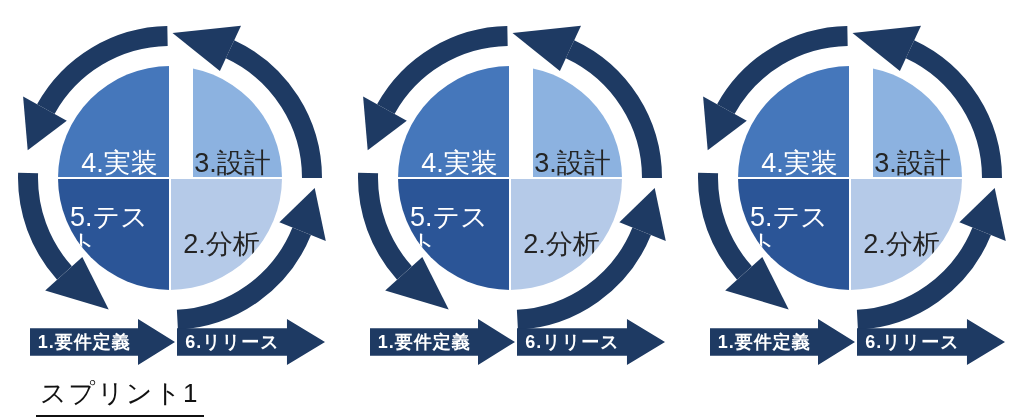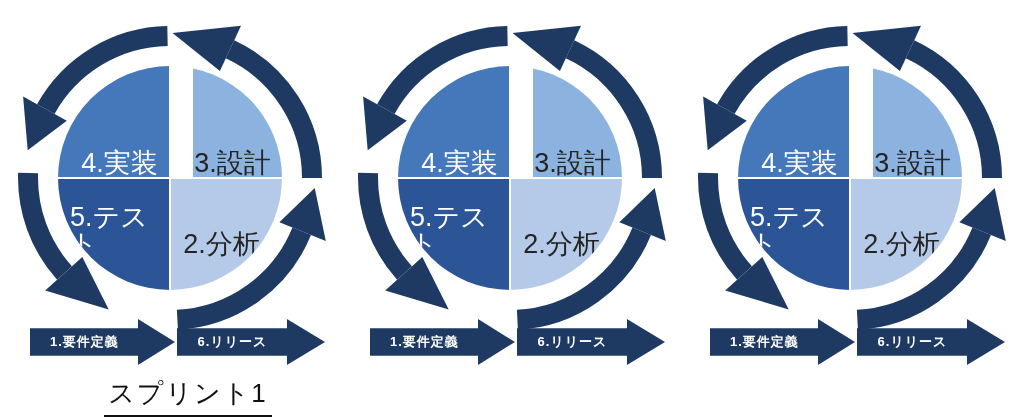--- a/index.html
+++ b/index.html
@@ -46,25 +46,25 @@
     clip-path:polygon(0 20%,74.5% 20%,74.5% 0,100% 50%,74.5% 100%,74.5% 80%,0 80%);
   }
   .barrow.out{
     left:177px;width:148px;
     clip-path:polygon(0 20%,74.3% 20%,74.3% 0,100% 50%,74.3% 100%,74.3% 80%,0 80%);
     text-decoration:underline;
   }
   .btxt{
     position:absolute;left:0;right:25%;top:0;bottom:0;
     display:flex;align-items:center;justify-content:center;
-    color:var(--text-light);font-size:13px;font-weight:bold;letter-spacing:1px;
+    color:var(--text-light);font-size:18px;font-weight:bold;letter-spacing:1px;
   }
 
   
-  .title{position:absolute;left:0;top:376px;width:100%;text-align:center;padding-left:36px;}
+  .title{position:absolute;left:0;top:376px;width:100%;text-align:left;padding-left:36px;}
   .title .u{
     display:inline-block;color:var(--title-color);font-size:26px;letter-spacing:2px;
     border-bottom:2px solid var(--title-color);padding:0 4px 4px 4px;
   }
 </style>
 </head>
 <body>
 
 <div class="row">
 

